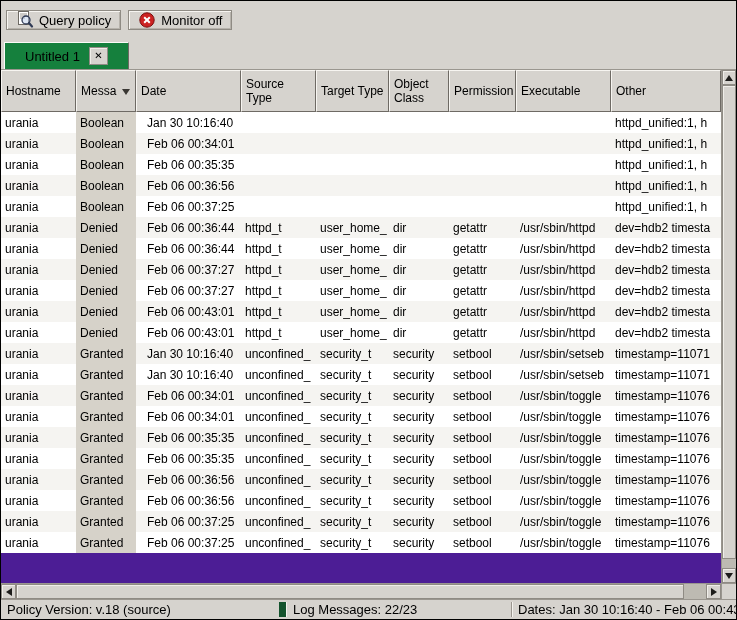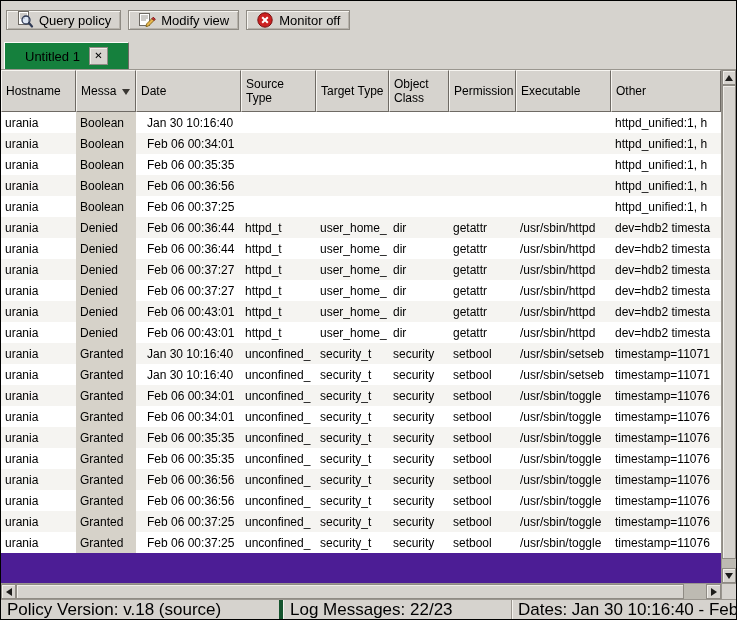--- a/index.html
+++ b/index.html
@@ -156,27 +156,27 @@
 
   .arr-up    { width:0;height:0;border-left:4px solid transparent;border-right:4px solid transparent;border-bottom:6px solid #1d1c1a; }
   .arr-down  { width:0;height:0;border-left:4px solid transparent;border-right:4px solid transparent;border-top:6px solid #1d1c1a; }
   .arr-left  { width:0;height:0;border-top:4px solid transparent;border-bottom:4px solid transparent;border-right:6px solid #1d1c1a; }
   .arr-right { width:0;height:0;border-top:4px solid transparent;border-bottom:4px solid transparent;border-left:6px solid #1d1c1a; }
 
   
   .statusbar {
     flex: 0 0 20px; height: 20px;
     display: flex; align-items: center;
-    font-size: 17px;
+    font-size: 13px;
     background: #d6d3ce;
     border-top: 1px solid #9a968f;
     white-space: nowrap; overflow: hidden;
   }
   .status-left  { flex: 0 0 278px; padding-left: 6px; overflow: hidden; }
-  .status-mid   { flex: 0 0 232px; padding-left: 7px; border-left: 4px solid #14532d; box-shadow: inset 1px 0 0 #f4f2ee; overflow: hidden; }
+  .status-mid   { flex: 0 0 232px; padding-left: 7px; border-left: 7px solid #14532d; box-shadow: inset 1px 0 0 #f4f2ee; overflow: hidden; }
   .status-right { flex: 1 1 auto; text-align: right; padding: 0 6px; border-left: 1px solid #9a968f; box-shadow: inset 1px 0 0 #f4f2ee; overflow: hidden; }
 </style>
 </head>
 <body>
 
 <div class="window">
 
 
   <div class="toolbar">
     <button class="tb-btn">
@@ -184,33 +184,20 @@
         <svg width="18" height="18" viewBox="0 0 18 18">
           <rect x="2.5" y="0.5" width="10" height="13" fill="#ffffff" stroke="#6e6a64"></rect>
           <line x1="4" y1="3" x2="11" y2="3" stroke="#9a968f"></line>
           <line x1="4" y1="5" x2="11" y2="5" stroke="#9a968f"></line>
           <line x1="4" y1="7" x2="9" y2="7" stroke="#9a968f"></line>
           <circle cx="10" cy="9" r="4" fill="rgba(180,200,230,0.45)" stroke="#2f3a55" stroke-width="1.3"></circle>
           <line x1="13" y1="12" x2="16" y2="15.5" stroke="#2f3a55" stroke-width="2.2" stroke-linecap="round"></line>
         </svg>
       </span>
       <span>Query policy</span>
-    </button>
-    <button class="tb-btn">
-      <span class="tb-icon">
-        <svg width="18" height="18" viewBox="0 0 18 18">
-          <rect x="1.5" y="2.5" width="10" height="12" fill="#ffffff" stroke="#6e6a64"></rect>
-          <line x1="3" y1="5" x2="10" y2="5" stroke="#9a968f"></line>
-          <line x1="3" y1="7" x2="10" y2="7" stroke="#9a968f"></line>
-          <line x1="3" y1="9" x2="8" y2="9" stroke="#9a968f"></line>
-          <path d="M8.5 13 L14 7.5 L16 9.5 L10.5 15 L8 15.6 Z" fill="#e8b64c" stroke="#8a6d1f"></path>
-          <path d="M14 7.5 L16 9.5 L17.3 8.2 L15.3 6.2 Z" fill="#cc3333" stroke="#801818"></path>
-        </svg>
-      </span>
-      <span>Modify view</span>
     </button>
     <button class="tb-btn">
       <span class="tb-icon">
         <svg width="18" height="18" viewBox="0 0 18 18">
           <circle cx="9" cy="9" r="7.2" fill="#cc2222" stroke="#7a1010"></circle>
           <path d="M6.2 6.2 L11.8 11.8 M11.8 6.2 L6.2 11.8" stroke="#ffffff" stroke-width="2"></path>
         </svg>
       </span>
       <span>Monitor off</span>
     </button>

